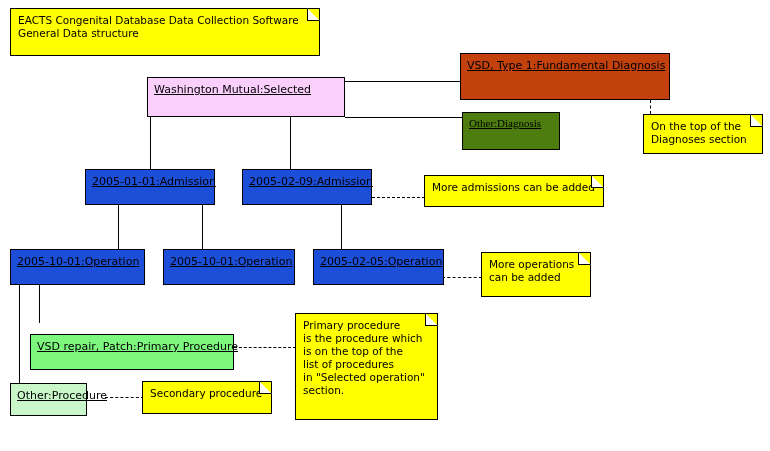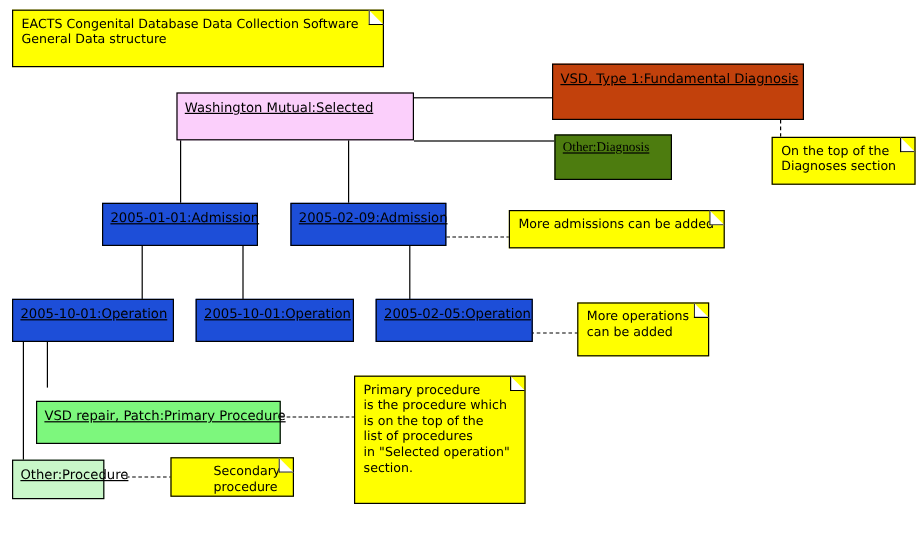--- a/index.html
+++ b/index.html
@@ -186,18 +186,18 @@
 is on the top of the
 list of procedures
 in "Selected operation"
 section.</span>
   </div>
 
   <div class="obj proc-other" style="left:10px; top:383px; width:77px; height:33px;">
     <span class="objlabel">Other:Procedure</span>
   </div>
 
-  <div class="note" style="left:142px; top:381px; width:103px; height:33px;padding-left:28px;">
+  <div class="note" style="left:142px; top:381px; width:130px; height:33px;">
     <span class="fold"></span>
     <span class="notetext">Secondary procedure</span>
   </div>
 
 </div>
 
 </body></html>

